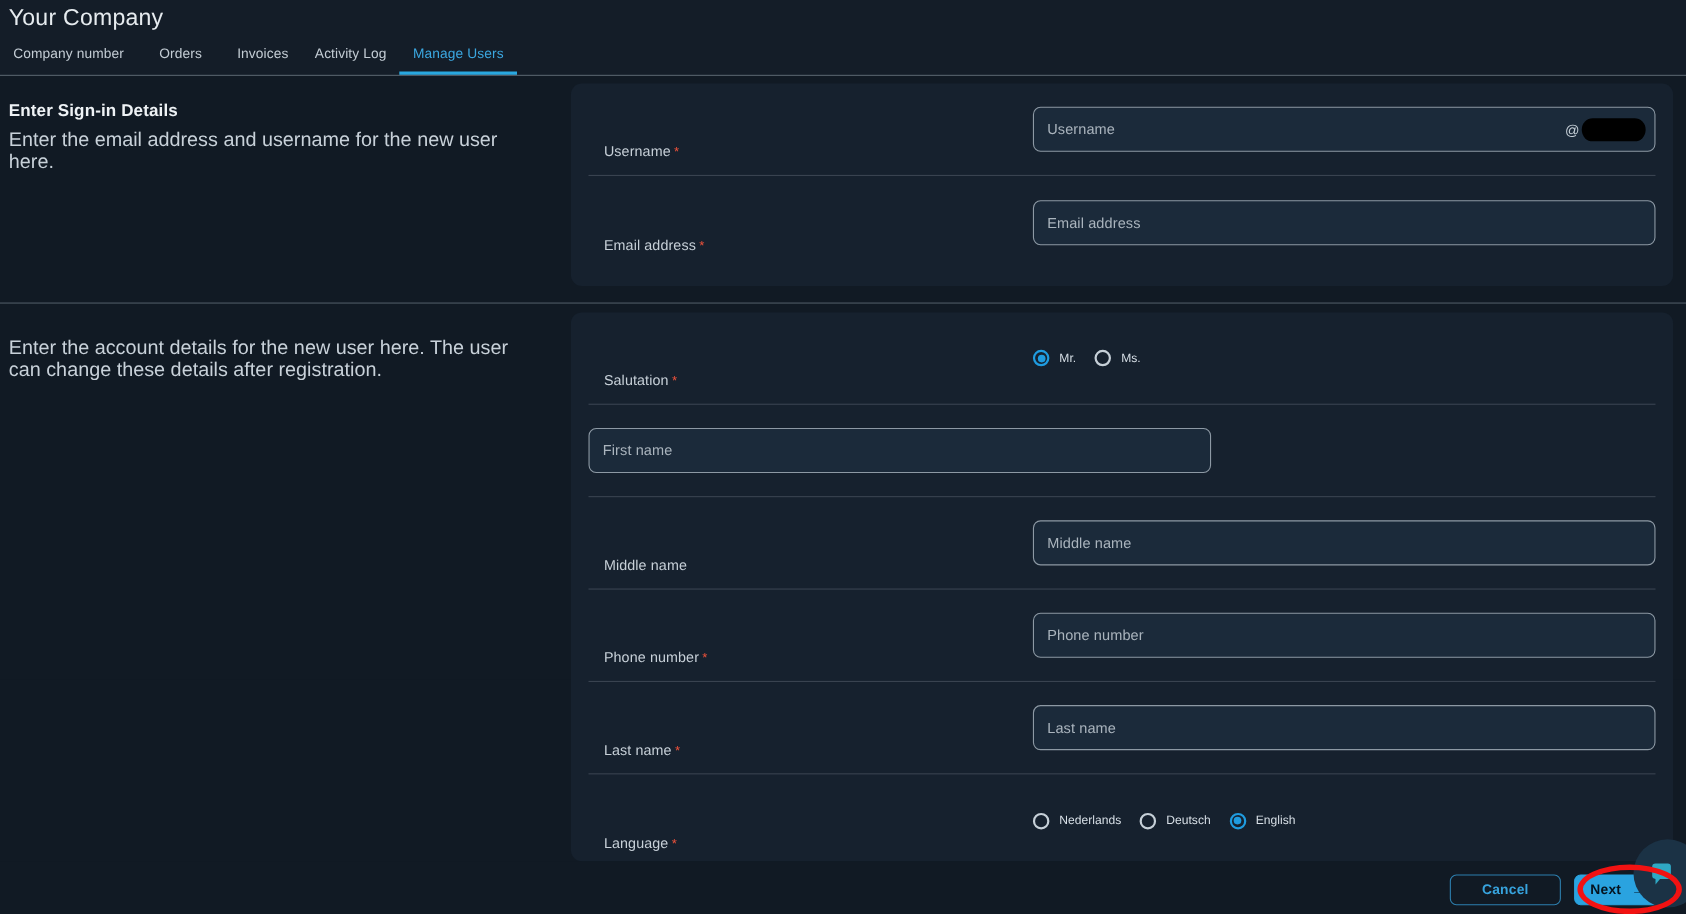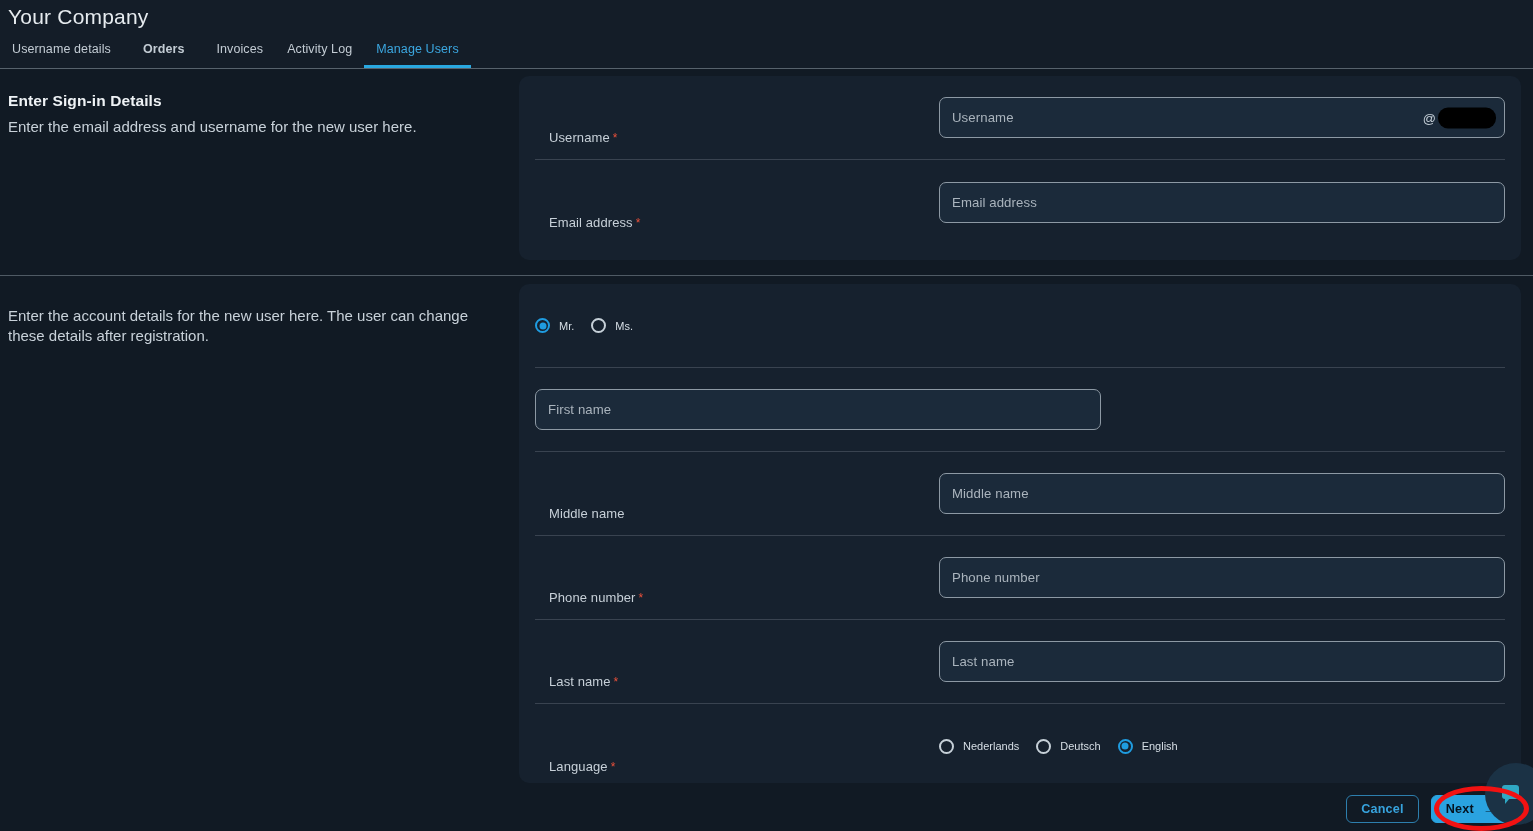--- a/index.html
+++ b/index.html
@@ -44,21 +44,21 @@
     align-items: flex-start;
   }
   .tab {
     font-size: 12.5px;
     color: #c3ccd4;
     padding: 6px 12px 9px 12px;
     cursor: pointer;
     white-space: nowrap;
     letter-spacing: .1px;
   }
-  .tab.tab-orders { padding-left: 20px; padding-right: 20px; font-weight: bold; }
+  .tab.tab-orders { padding-left: 20px; padding-right: 20px; }
   .tab.active {
     color: #3ba7e0;
     border-bottom: 3px solid #29a8e0;
   }
   .header-rule {
     position: absolute;
     left: 0; top: 68px;
     width: 1533px;
     height: 1px;
     background: #8e9aa4;
@@ -80,21 +80,21 @@
     width: 480px;
   }
   .section-title {
     font-size: 15.5px;
     font-weight: bold;
     color: #eef2f5;
     letter-spacing: .1px;
   }
   .section-desc {
     margin-top: 7px;
-    font-size: 15px;
+    font-size: 18px;
     line-height: 20px;
     color: #c8d1d9;
   }
 
   .card {
     position: absolute;
     left: 519px;
     width: 1002px;
     background: #16212e;
     border-radius: 10px;
@@ -237,21 +237,21 @@
     display: inline-flex;
     align-items: center;
     justify-content: center;
     cursor: pointer;
     letter-spacing: .2px;
   }
   .btn-cancel {
     background: transparent;
     border: 1px solid #2d7fae;
     color: #37a3dd;
-    padding: 0 14px;
+    padding: 0 28px;
   }
   .btn-next {
     background: #2aa3e0;
     border: 1px solid #2aa3e0;
     color: #05131f;
     padding: 10px 14px;
     gap: 9px;
   }
   .btn-next .arrow {
     font-size: 14px;
@@ -304,21 +304,21 @@
 </style>
 </head>
 <body>
 
 <div class="page">
 
   <div class="header">
     <div class="company-title">Your Company</div>
 
     <div class="tabbar">
-      <div class="tab">Username details</div>
+      <div class="tab">Company number</div>
       <div class="tab tab-orders">Orders</div>
       <div class="tab">Invoices</div>
       <div class="tab">Activity Log</div>
       <div class="tab active">Manage Users</div>
     </div>
 
     <div class="header-rule"></div>
   </div>
 
   <div class="section section-1">
@@ -363,20 +363,23 @@
 
   <div class="section section-2">
 
     <div class="section-text" style="top:15px;">
       <div class="section-desc">Enter the account details for the new user here. The user can change these details after registration.</div>
     </div>
 
     <div class="card card-2">
 
       <div class="field-row">
+        <div class="field-label">
+          <span>Salutation</span><span class="req">*</span>
+        </div>
         <div class="field-control">
           <div class="radio-group salutation-group">
             <label class="radio-item">
               <span class="radio checked"></span>
               <span class="radio-label">Mr.</span>
             </label>
             <label class="radio-item">
               <span class="radio"></span>
               <span class="radio-label">Ms.</span>
             </label>

